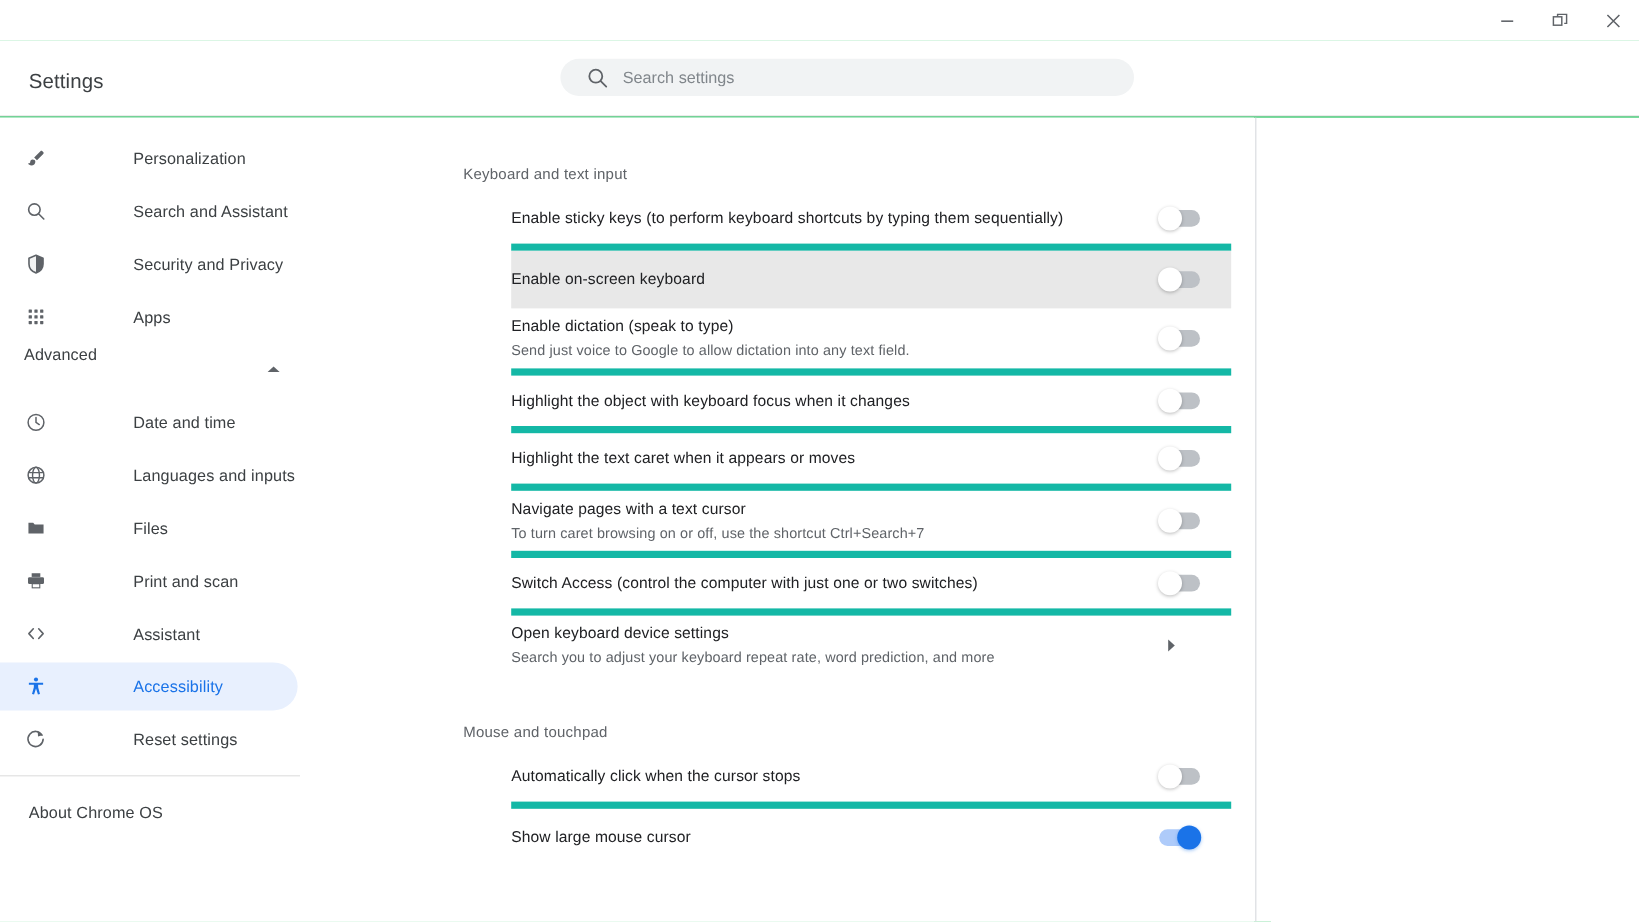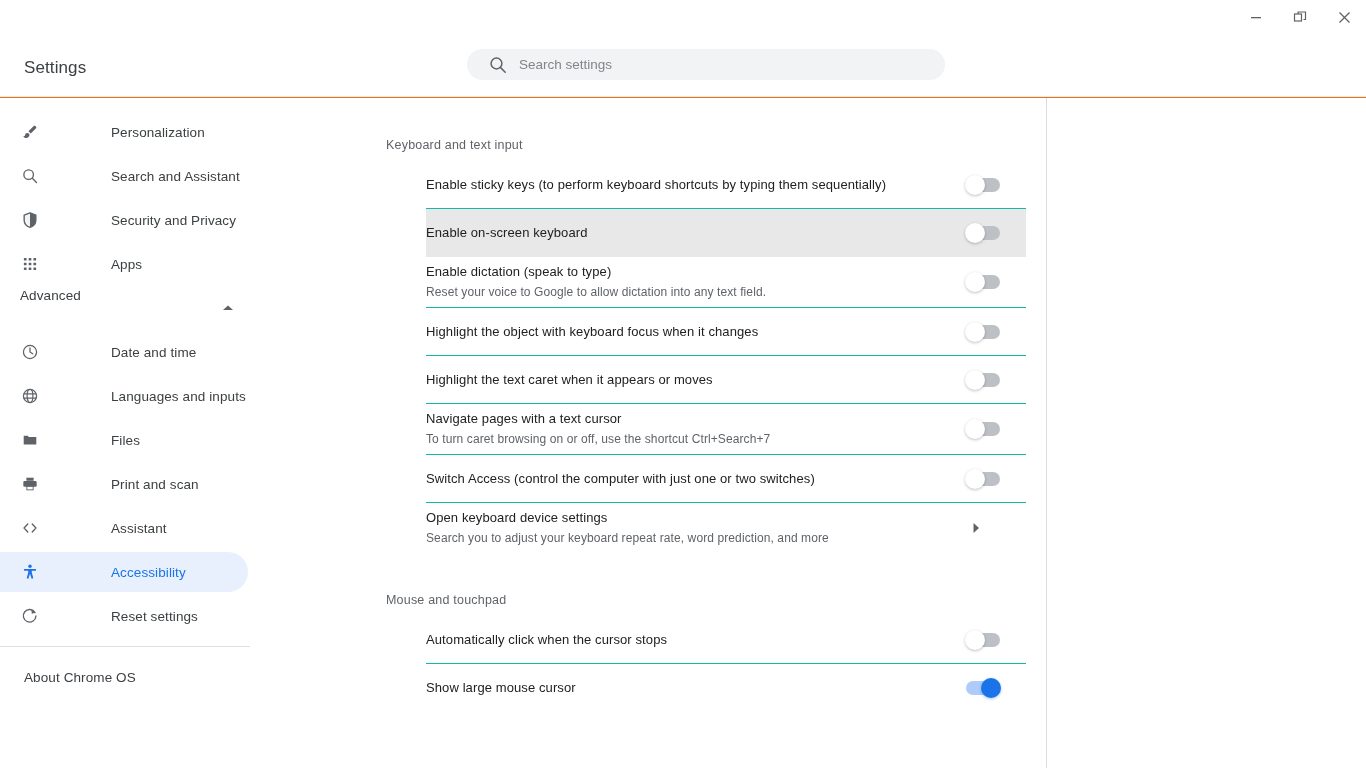--- a/index.html
+++ b/index.html
@@ -8,21 +8,21 @@
     width: 1366px; height: 768px;
     overflow: hidden;
     background: #ffffff;
     font-family: "Liberation Sans", sans-serif;
     -webkit-font-smoothing: antialiased;
   }
 
   
   .window-frame {
     position: absolute; inset: 0;
-    background: #f97316;
+    background: #22c55e;
     text-decoration: underline;
   }
   .titlebar {
     position: absolute; top: 0; left: 0; right: 0; height: 34px;
     background: #ffffff;
     display: flex; align-items: center; justify-content: flex-end;
   }
   .win-btn {
     width: 44px; height: 32px;
     display: flex; align-items: center; justify-content: center;
@@ -158,21 +158,21 @@
     color: #5f6368;
     font-weight: 500;
     letter-spacing: .2px;
   }
   .rows { margin: 9px 0 0 61px; width: 600px; }
 
   .row {
     position: relative;
     display: flex; align-items: center;
     min-height: 48px;
-    border-bottom: 1px solid #14b8a6;
+    border-bottom: 6px solid #14b8a6;
     padding-right: 0;
   }
   .row.no-border { border-bottom: none; }
   .row.highlight { background: #e8e8e8; border-bottom: none; }
   .row .row-texts {
     flex: 1; padding: 6px 0;
     min-width: 0;
   }
   .row .row-title {
     font-size: 13px; color: #202124; line-height: 18px;
@@ -413,21 +413,21 @@
           <div class="row-control">
             <span class="toggle">
               <span class="knob"></span>
             </span>
           </div>
         </div>
 
         <div class="row">
           <div class="row-texts">
             <div class="row-title">Enable dictation (speak to type)</div>
-            <div class="row-sub">Reset your voice to Google to allow dictation into any text field.</div>
+            <div class="row-sub">Send just voice to Google to allow dictation into any text field.</div>
           </div>
           <div class="row-control">
             <span class="toggle">
               <span class="knob"></span>
             </span>
           </div>
         </div>
 
         <div class="row">
           <div class="row-texts">

